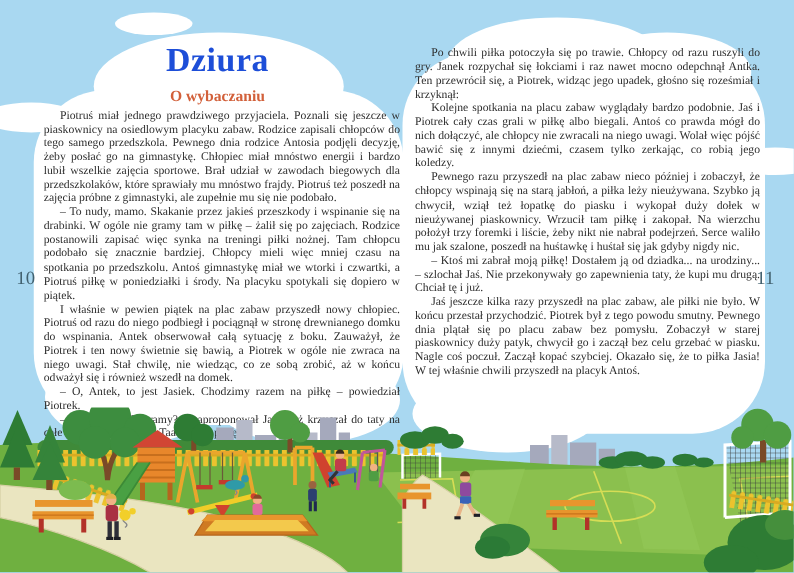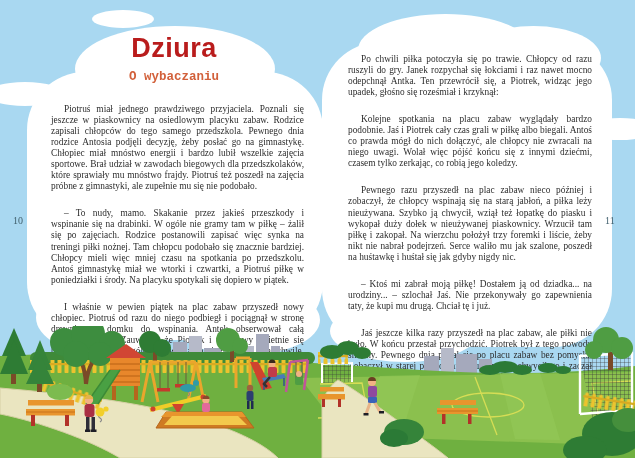--- a/index.html
+++ b/index.html
@@ -2,31 +2,31 @@
 <html><head>
 <meta charset="utf-8">
 <style>
   html,body{margin:0;padding:0}
   body{width:635px;height:458px;position:relative;overflow:hidden;
        background:#a9d8f1;font-family:"Liberation Serif",serif}
   .cloud{position:absolute;background:#fff}
   .rr{border-radius:58px}
   .el{border-radius:50%}
   .title{position:absolute;left:30px;top:33px;width:288px;text-align:center;
-         font-family:Liberation Sans, sans-serif;font-weight:bold;font-size:27px;
-         color:#b91c1c;letter-spacing:.5px}
+         font-family:Liberation Serif, serif;font-weight:bold;font-size:27px;
+         color:#1d4ed8;letter-spacing:.5px}
   .subtitle{position:absolute;left:30px;top:70px;width:288px;text-align:center;
-         font-family:Liberation Mono, monospace;font-weight:bold;font-size:12.5px;
+         font-family:Liberation Serif, serif;font-weight:bold;font-size:12.5px;
          color:#d2603a}
   .txt{position:absolute;font-size:9.35px;line-height:11.05px;color:#2d2d2d;
        text-align:justify}
-  .txt p{margin:16px;text-indent:13px}
+  .txt p{margin:0;text-indent:13px}
   #left-text{left:35px;top:88px;width:285px}
   #right-text{left:332px;top:38px;width:276px}
-  .pageno{position:absolute;top:215px;font-size:10px;color:#41606e}
+  .pageno{position:absolute;top:215px;font-size:15px;color:#41606e}
   #pn-l{left:13px}
   #pn-r{left:605px}
   #scene{position:absolute;left:0;top:326px}
 </style>
 </head>
 <body>
 
 <div class="cloud el" style="left:-14px;top:82px;width:78px;height:24px"></div>
 <div class="cloud el" style="left:92px;top:10px;width:62px;height:18px"></div>
 <div class="cloud el" style="left:214px;top:120px;width:62px;height:20px"></div>
@@ -51,21 +51,21 @@
 <div id="left-text" class="txt">
   <p>Piotruś miał jednego prawdziwego przyjaciela. Poznali się jeszcze w piaskownicy na osiedlowym placyku zabaw. Rodzice zapisali chłopców do tego samego przedszkola. Pewnego dnia rodzice Antosia podjęli decyzję, żeby posłać go na gimnastykę. Chłopiec miał mnóstwo energii i bardzo lubił wszelkie zajęcia sportowe. Brał udział w zawodach biegowych dla przedszkolaków, które sprawiały mu mnóstwo frajdy. Piotruś też poszedł na zajęcia próbne z gimnastyki, ale zupełnie mu się nie podobało.</p>
   <p>– To nudy, mamo. Skakanie przez jakieś przeszkody i wspinanie się na drabinki. W ogóle nie gramy tam w piłkę – żalił się po zajęciach. Rodzice postanowili zapisać więc synka na treningi piłki nożnej. Tam chłopcu podobało się znacznie bardziej. Chłopcy mieli więc mniej czasu na spotkania po przedszkolu. Antoś gimnastykę miał we wtorki i czwartki, a Piotruś piłkę w poniedziałki i środy. Na placyku spotykali się dopiero w piątek.</p>
   <p>I właśnie w pewien piątek na plac zabaw przyszedł nowy chłopiec. Piotruś od razu do niego podbiegł i pociągnął w stronę drewnianego domku do wspinania. Antek obserwował całą sytuację z boku. Zauważył, że Piotrek i ten nowy świetnie się bawią, a Piotrek w ogóle nie zwraca na niego uwagi. Stał chwilę, nie wiedząc, co ze sobą zrobić, aż w końcu odważył się i również wszedł na domek.</p>
   <p>– O, Antek, to jest Jasiek. Chodzimy razem na piłkę – powiedział Piotrek.</p>
   <p>– Mam piłkę! Zagramy? – zaproponował Jaś i już krzyczał do taty na całe gardło: – Taaatooo! Taatoo, daj piłkę!</p>
 </div>
 
 <div id="right-text" class="txt">
   <p>Po chwili piłka potoczyła się po trawie. Chłopcy od razu ruszyli do gry. Janek rozpychał się łokciami i raz nawet mocno odepchnął Antka. Ten przewrócił się, a Piotrek, widząc jego upadek, głośno się roześmiał i krzyknął:</p>
-  <p>Kolejne spotkania na placu zabaw wyglądały bardzo podobnie. Jaś i Piotrek cały czas grali w piłkę albo biegali. Antoś co prawda mógł do nich dołączyć, ale chłopcy nie zwracali na niego uwagi. Wolał więc pójść końcu się z innymi dziećmi, czasem tylko zerkając, co robią jego koledzy.</p>
+  <p>Kolejne spotkania na placu zabaw wyglądały bardzo podobnie. Jaś i Piotrek cały czas grali w piłkę albo biegali. Antoś co prawda mógł do nich dołączyć, ale chłopcy nie zwracali na niego uwagi. Wolał więc pójść bawić się z innymi dziećmi, czasem tylko zerkając, co robią jego koledzy.</p>
   <p>Pewnego razu przyszedł na plac zabaw nieco później i zobaczył, że chłopcy wspinają się na starą jabłoń, a piłka leży nieużywana. Szybko ją chwycił, wziął też łopatkę do piasku i wykopał duży dołek w nieużywanej piaskownicy. Wrzucił tam piłkę i zakopał. Na wierzchu położył trzy foremki i liście, żeby nikt nie nabrał podejrzeń. Serce waliło mu jak szalone, poszedł na huśtawkę i huśtał się jak gdyby nigdy nic.</p>
   <p>– Ktoś mi zabrał moją piłkę! Dostałem ją od dziadka... na urodziny... – szlochał Jaś. Nie przekonywały go zapewnienia taty, że kupi mu drugą. Chciał tę i już.</p>
   <p>Jaś jeszcze kilka razy przyszedł na plac zabaw, ale piłki nie było. W końcu przestał przychodzić. Piotrek był z tego powodu smutny. Pewnego dnia plątał się po placu zabaw bez pomysłu. Zobaczył w starej piaskownicy duży patyk, chwycił go i zaczął bez celu grzebać w piasku. Nagle coś poczuł. Zaczął kopać szybciej. Okazało się, że to piłka Jasia! W tej właśnie chwili przyszedł na placyk Antoś.</p>
 </div>
 
 <div id="pn-l" class="pageno">10</div>
 <div id="pn-r" class="pageno">11</div>
 
 <svg id="scene" width="635" height="132" viewBox="0 0 635 132">
   <defs>

